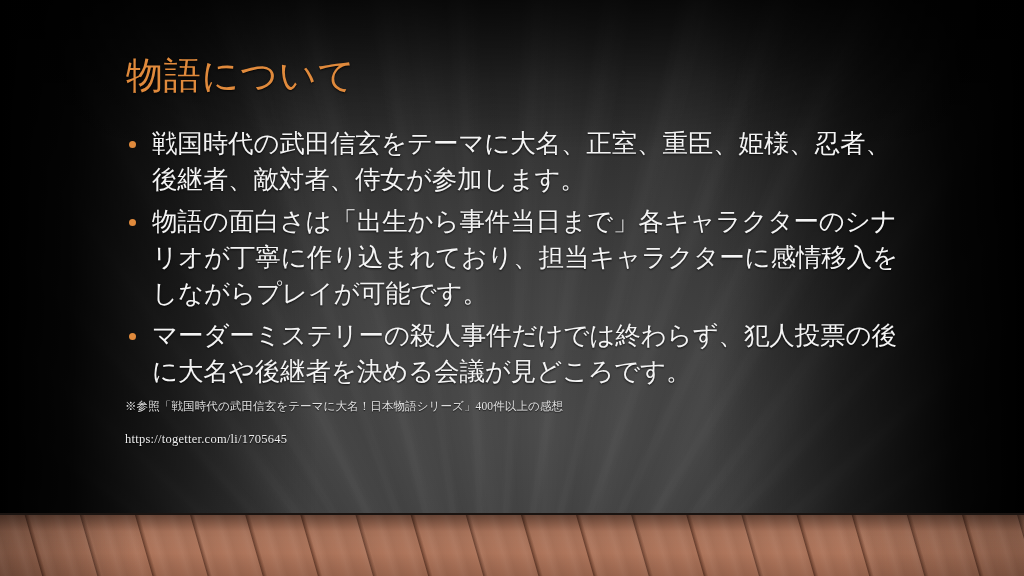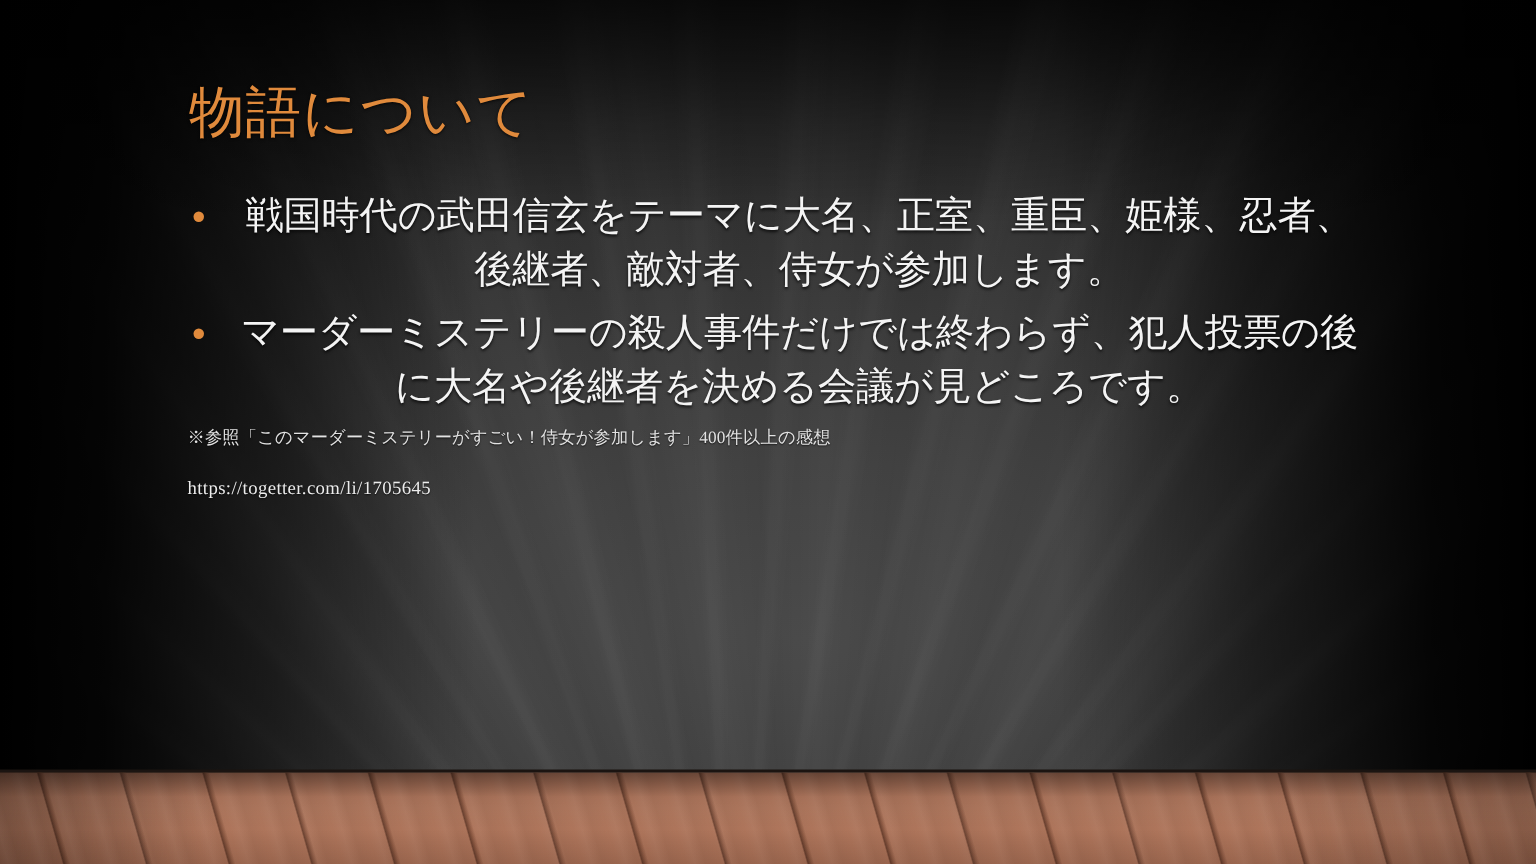--- a/index.html
+++ b/index.html
@@ -140,21 +140,20 @@
     position: absolute;
     left: 124px;
     top: 126px;
     width: 790px;
   }
 
   ul.bullets {
     list-style: none;
     margin: 0;
     padding: 0;
-    text-align: center;
   }
   ul.bullets > li {
     position: relative;
     padding-left: 28px;
     margin: 0 0 6px 0;
     color: #f4f4f4;
     font-size: 25.5px;
     line-height: 36px;
     letter-spacing: -0.005em;
     text-shadow: 0 1px 2px rgba(0,0,0,.75);
@@ -208,22 +207,23 @@
   </div>
 
   <div class="content">
 
     <h1 class="slide-title">物語について</h1>
 
     <div class="body-block">
 
       <ul class="bullets">
         <li>戦国時代の武田信玄をテーマに大名、正室、重臣、姫様、忍者、後継者、敵対者、侍女が参加します。</li>
+        <li>物語の面白さは「出生から事件当日まで」各キャラクターのシナリオが丁寧に作り込まれており、担当キャラクターに感情移入をしながらプレイが可能です。</li>
         <li>マーダーミステリーの殺人事件だけでは終わらず、犯人投票の後に大名や後継者を決める会議が見どころです。</li>
       </ul>
 
-      <div class="footnote">※参照「このマーダーミステリーがすごい！侍女が参加します」400件以上の感想</div>
+      <div class="footnote">※参照「戦国時代の武田信玄をテーマに大名！日本物語シリーズ」400件以上の感想</div>
 
       <div class="sourcelink">https://togetter.com/li/1705645</div>
     </div>
 
   </div>
 </div>
 
 </body></html>

